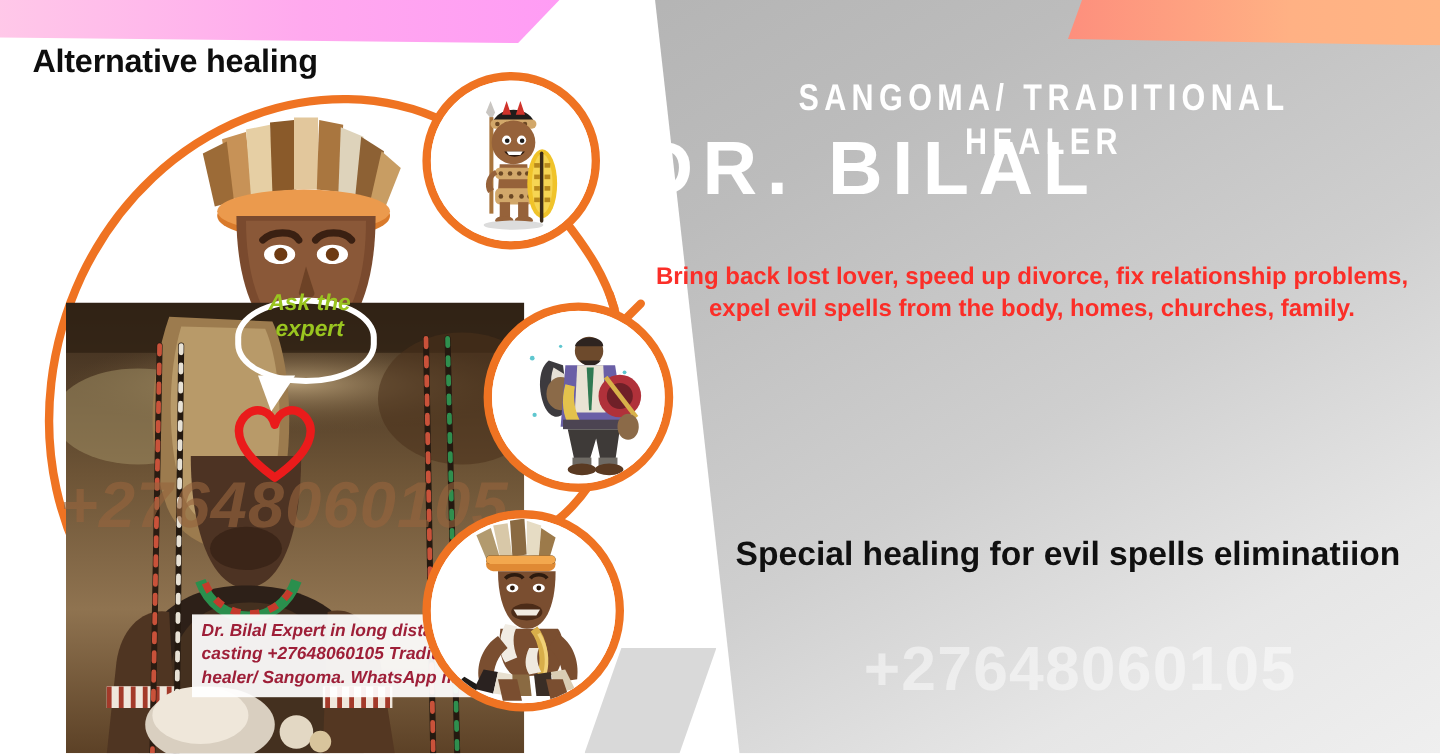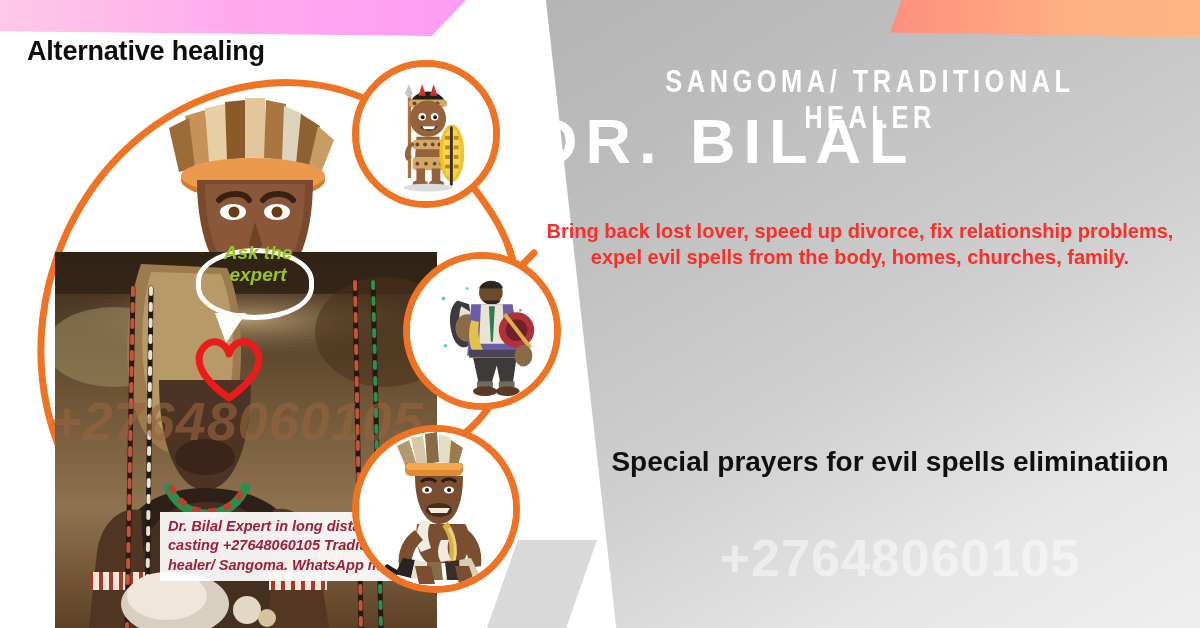--- a/index.html
+++ b/index.html
@@ -439,16 +439,16 @@
       <path d="M56 134 L60 152 L76 152 L72 134 Z" fill="#7a4e30"></path>
       <path d="M96 134 L100 152 L116 152 L110 134 Z" fill="#7a4e30"></path>
 
       <path d="M28 132 C22 136, 20 144, 26 148 C32 152, 40 146, 38 138 Z" fill="#1d1a18"></path>
     </svg>
   </div>
 
   <div class="kicker">SANGOMA/ TRADITIONAL HEALER</div>
   <div class="brand">DR. BILAL</div>
   <div class="red-copy">Bring back lost lover, speed up divorce, fix relationship problems, expel evil spells from the body, homes, churches, family.</div>
-  <div class="black-copy">Special prayers for  evil spells eliminatiion</div>
+  <div class="black-copy">Special healing for  evil spells eliminatiion</div>
   <div class="watermark-right">+27648060105</div>
 
 </div>
 
 </body></html>

